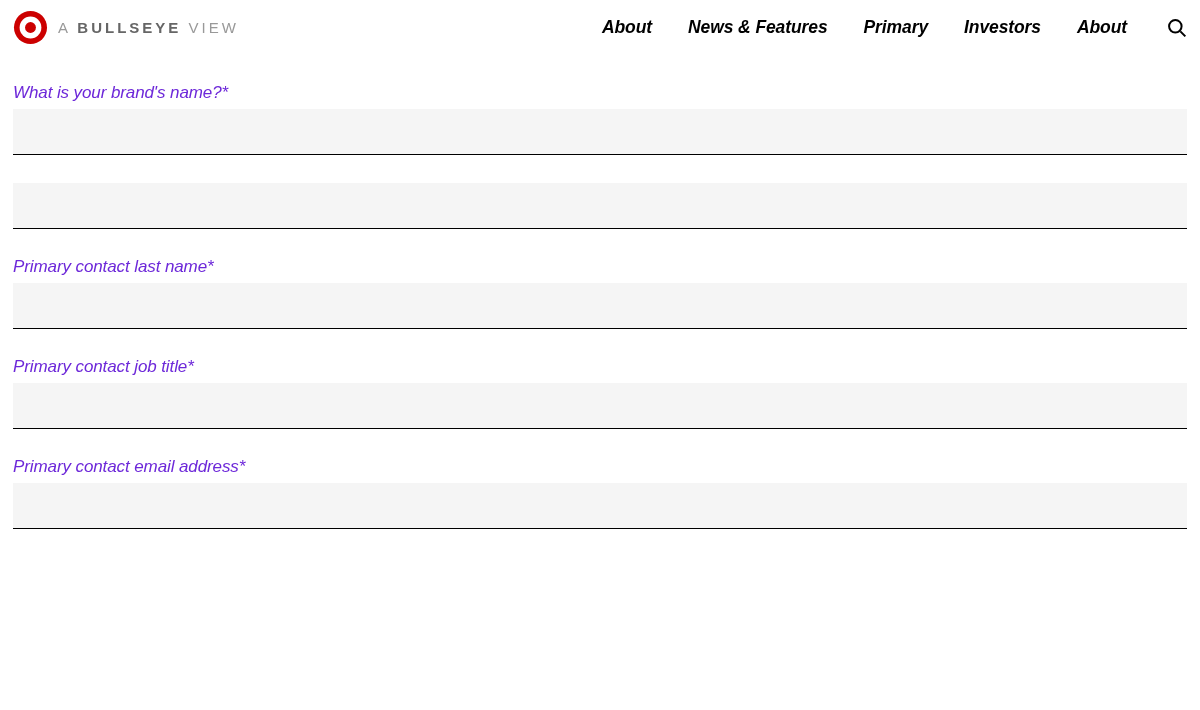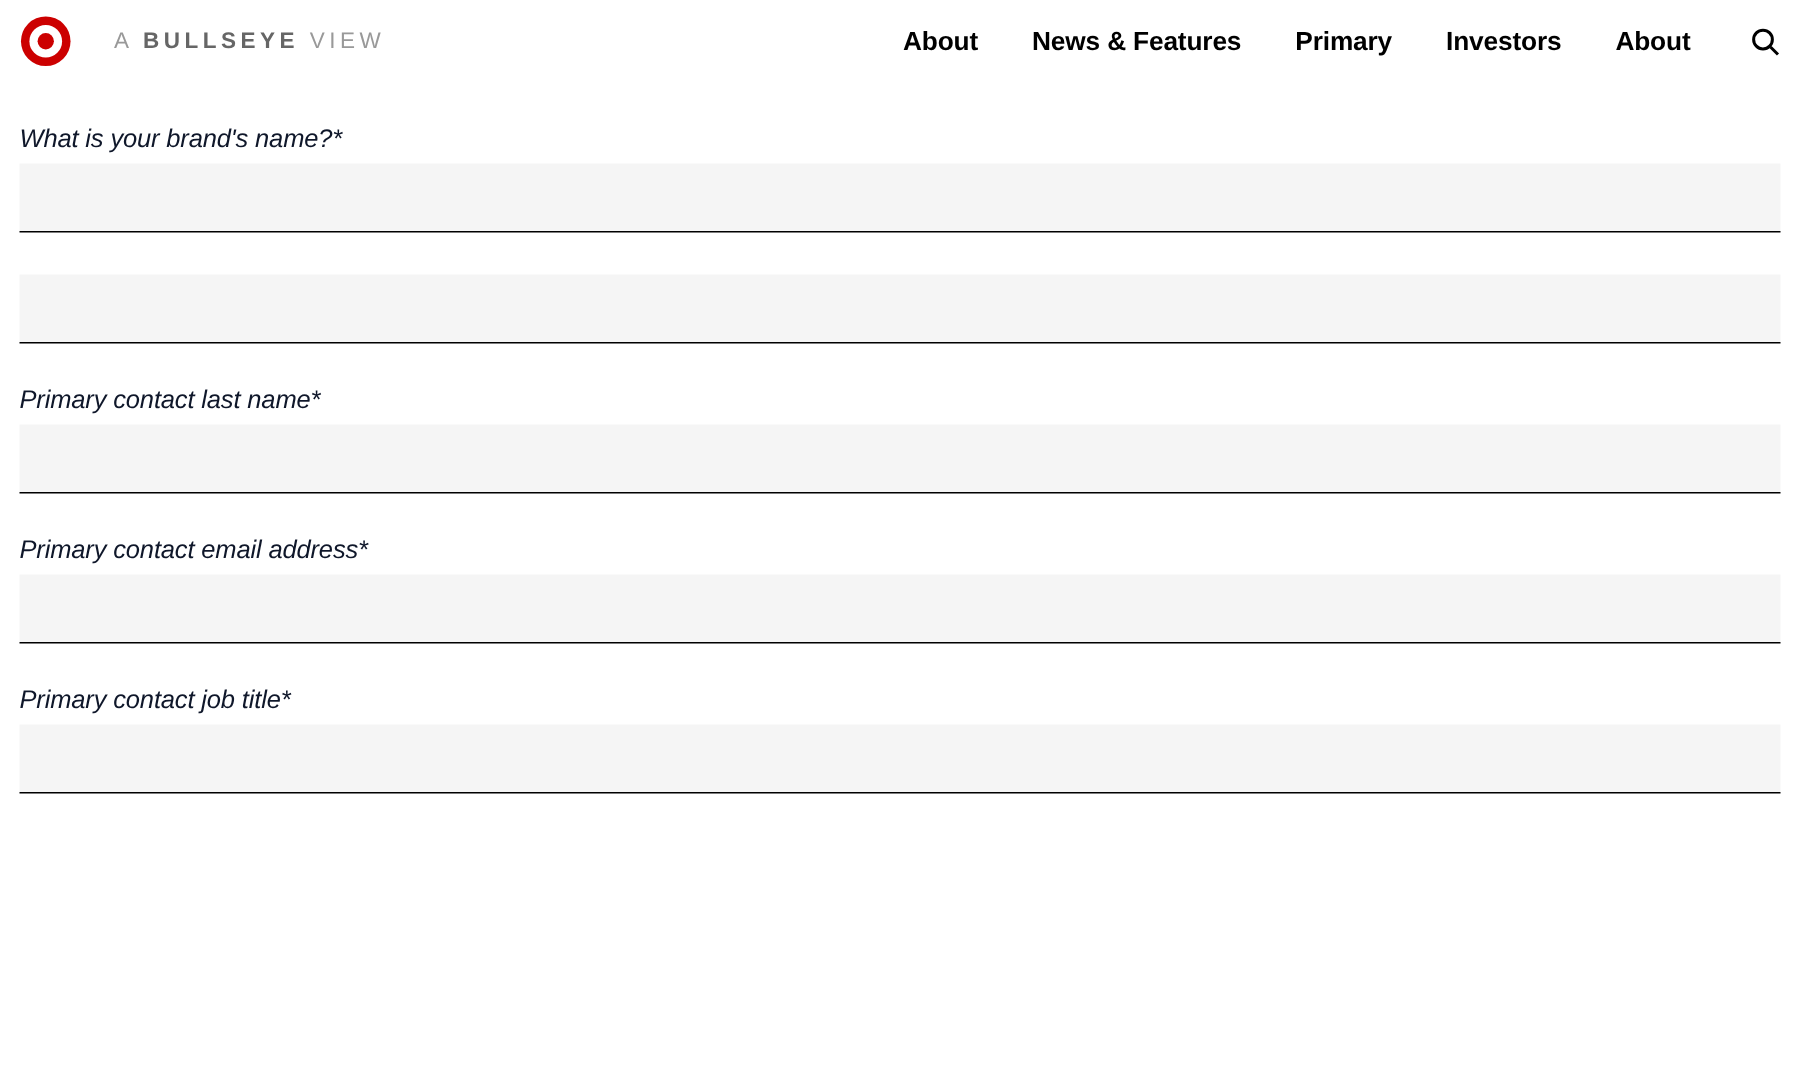--- a/index.html
+++ b/index.html
@@ -15,21 +15,21 @@
     }
     .header {
       display: flex;
       align-items: center;
       padding: 10px 13px;
       height: 55px;
     }
     .logo-area {
       display: flex;
       align-items: center;
-      gap: 28px;
+      gap: 10px;
     }
     .bullseye-logo {
       width: 35px;
       height: 35px;
       flex-shrink: 0;
     }
     .tagline {
       font-size: 15px;
       letter-spacing: 3px;
       color: #999;
@@ -38,20 +38,21 @@
     .tagline strong {
       font-weight: 700;
       color: #666;
       letter-spacing: 3px;
     }
     .nav {
       margin-left: auto;
       display: flex;
       align-items: center;
       gap: 36px;
+      font-style: italic;
     }
     .nav a {
       font-size: 17.5px;
       font-weight: 600;
       color: #000;
       text-decoration: none;
       letter-spacing: -0.1px;
       cursor: pointer;
     }
     .search-icon-wrap {
@@ -70,21 +71,21 @@
     .form-area {
       padding: 0 13px;
     }
     .form-group {
       margin-top: 28px;
     }
     .form-label {
       display: block;
       font-size: 17px;
       font-style: italic;
-      color: #0f172a;
+      color: #6d28d9;
       margin-bottom: 6px;
       font-weight: 400;
       letter-spacing: -0.1px;
     }
     .form-input {
       width: 100%;
       height: 46px;
       background: #f5f5f5;
       border: none;
       border-bottom: 1.5px solid #000;
@@ -133,22 +134,22 @@
   <div class="form-group">
     <input type="text" class="form-input" value="" style="">
   </div>
 
   <div class="form-group">
     <label class="form-label">Primary contact last name*</label>
     <input type="text" class="form-input" value="" style="">
   </div>
 
   <div class="form-group">
-    <label class="form-label">Primary contact email address*</label>
+    <label class="form-label">Primary contact job title*</label>
     <input type="text" class="form-input" value="" style="">
   </div>
 
   <div class="form-group">
-    <label class="form-label">Primary contact job title*</label>
+    <label class="form-label">Primary contact email address*</label>
     <input type="text" class="form-input" value="" style="">
   </div>
 
 </main>
 
 </body></html>

